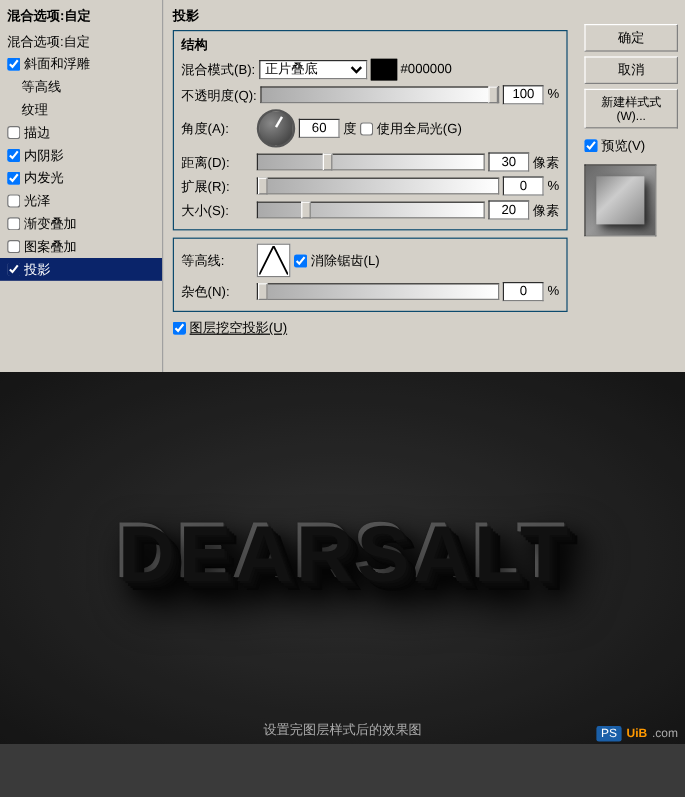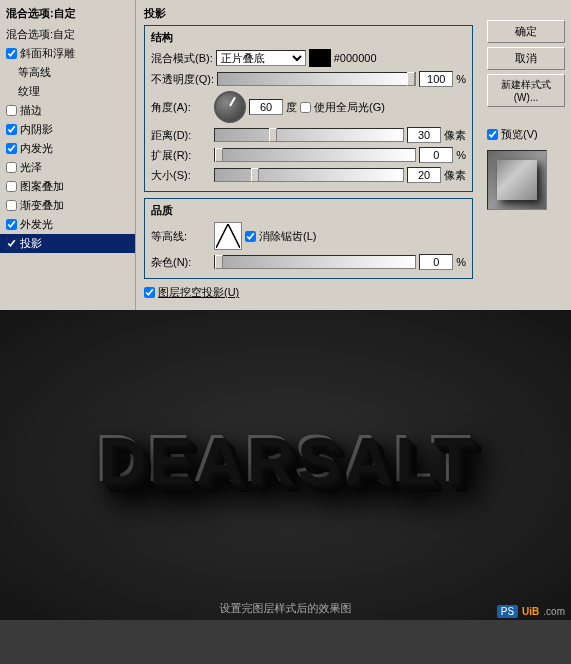--- a/index.html
+++ b/index.html
@@ -369,29 +369,25 @@
     <div class="sidebar-item">
       <input type="checkbox" checked="" style="">
       <span>内发光</span>
     </div>
     <div class="sidebar-item">
       <input type="checkbox" style="">
       <span>光泽</span>
     </div>
     <div class="sidebar-item">
       <input type="checkbox" style="">
+      <span>渐变叠加</span>
+    </div>
+    <div class="sidebar-item">
+      <input type="checkbox" style="">
       <span>图案叠加</span>
-    </div>
-    <div class="sidebar-item">
-      <input type="checkbox" style="">
-      <span>渐变叠加</span>
-    </div>
-    <div class="sidebar-item">
-      <input type="checkbox" checked="" style="">
-      <span>外发光</span>
     </div>
     <div class="sidebar-item active">
       <input type="checkbox" checked="" style="accent-color: rgb(10, 36, 106);">
       <span>投影</span>
     </div>
   </div>
 
   <div class="main-content">
 
     <div style="display:flex;align-items:center;margin-bottom:4px;">
@@ -456,23 +452,20 @@
         <span class="label-col">大小(S):</span>
         <div class="slider-container">
           <input type="range" class="slider" min="0" max="100" value="20" style="">
         </div>
         <input type="text" class="value-input" value="20" style="">
         <span class="unit-label">像素</span>
       </div>
     </div>
 
     <div class="section-box">
-      <div class="section-title">
-        <span>品质</span>
-      </div>
 
       <div class="row2">
         <span class="label-col">等高线:</span>
         <div class="contour-preview">
           <svg class="contour-svg" viewBox="0 0 24 24">
             <rect x="0" y="0" width="24" height="24" fill="white"></rect>
             <polyline points="0,24 12,0 24,24" fill="none" stroke="#000" stroke-width="1.5"></polyline>
           </svg>
         </div>
         <label class="checkbox-row">
@@ -497,21 +490,21 @@
         <span>图层挖空投影(U)</span>
       </label>
     </div>
   </div>
 
   <div class="right-buttons">
     <button class="btn">确定</button>
     <button class="btn">取消</button>
     <button class="btn" style="font-size:10px;">新建样式式(W)...</button>
 
-    <div style="margin-top:16px;">
+    <div style="margin-top:3px;">
       <label class="checkbox-row">
         <input type="checkbox" checked="" style="">
         <span>预览(V)</span>
       </label>
     </div>
 
     <div class="preview-thumb">
       <div class="preview-inner"></div>
     </div>
   </div>

